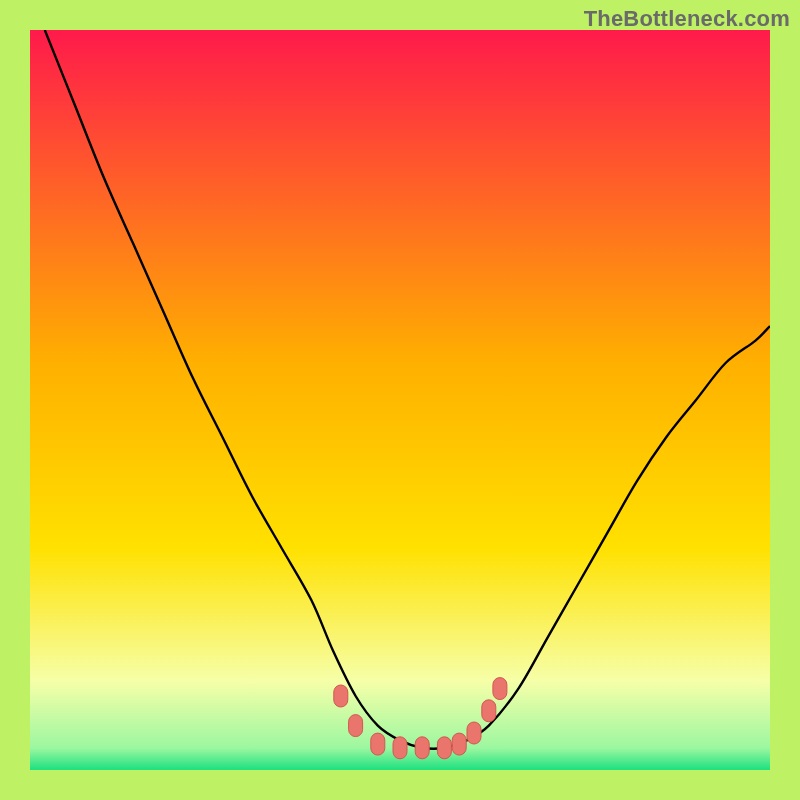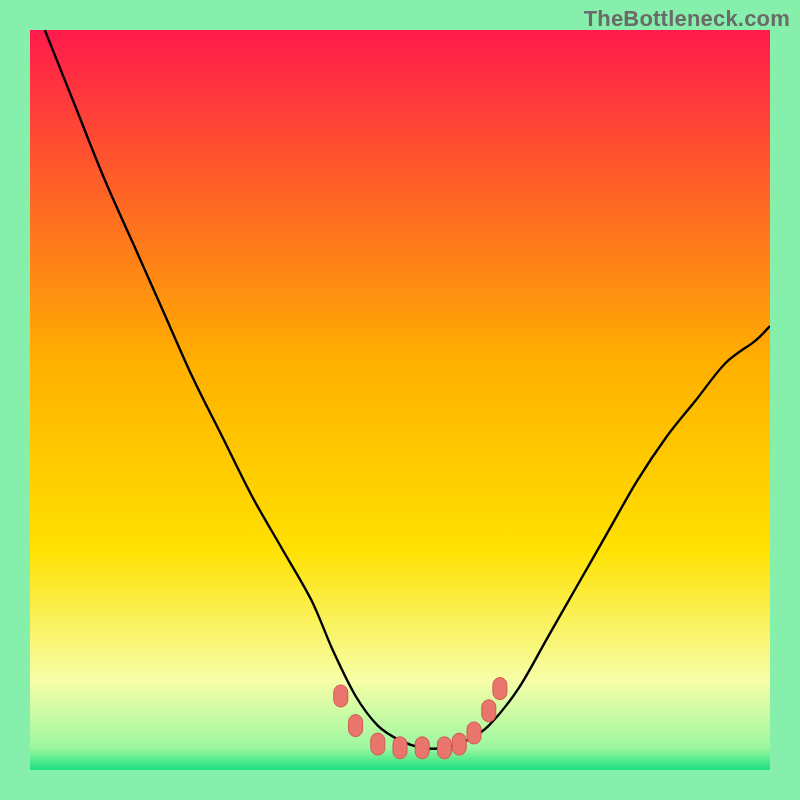--- a/index.html
+++ b/index.html
@@ -8,21 +8,21 @@
     width: 800px;
     height: 800px;
     background: #000;
     overflow: hidden;
     font-family: Arial, Helvetica, sans-serif;
   }
   .frame {
     position: absolute;
     left: 0; top: 0;
     width: 800px; height: 800px;
-    background: #86efac;
+    background: #bef264;
   }
   .plot {
     position: absolute;
     left: 30px;
     top: 30px;
     width: 740px;
     height: 740px;
     overflow: hidden;
   }
   .attribution {

